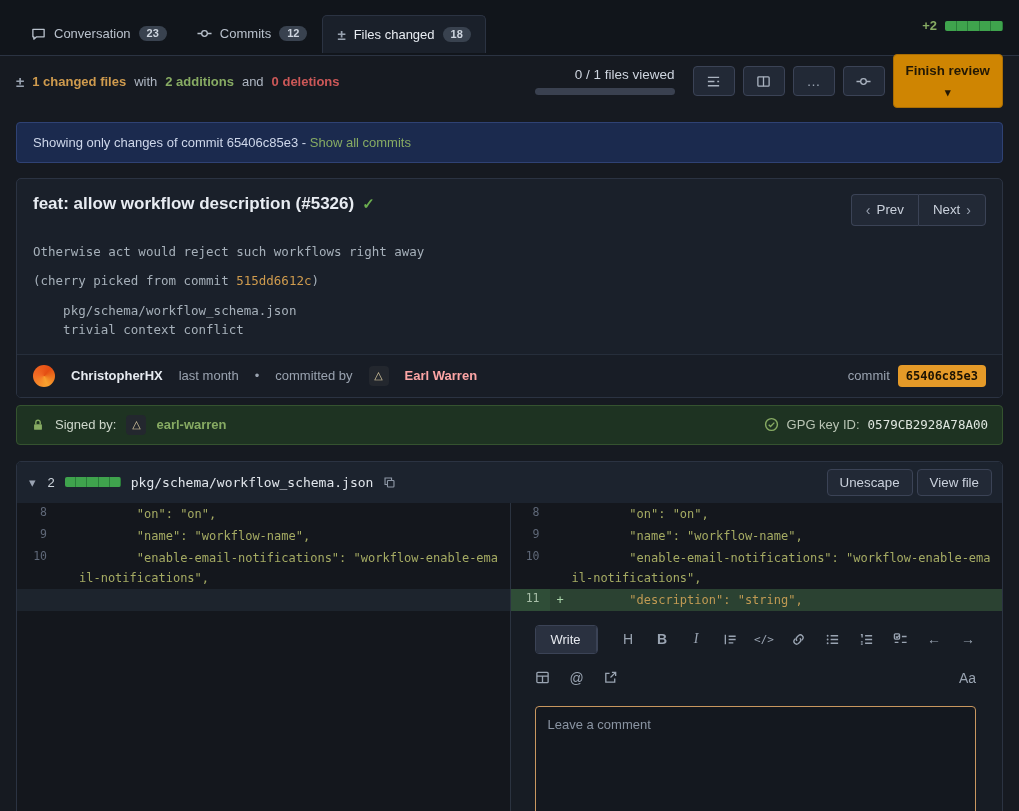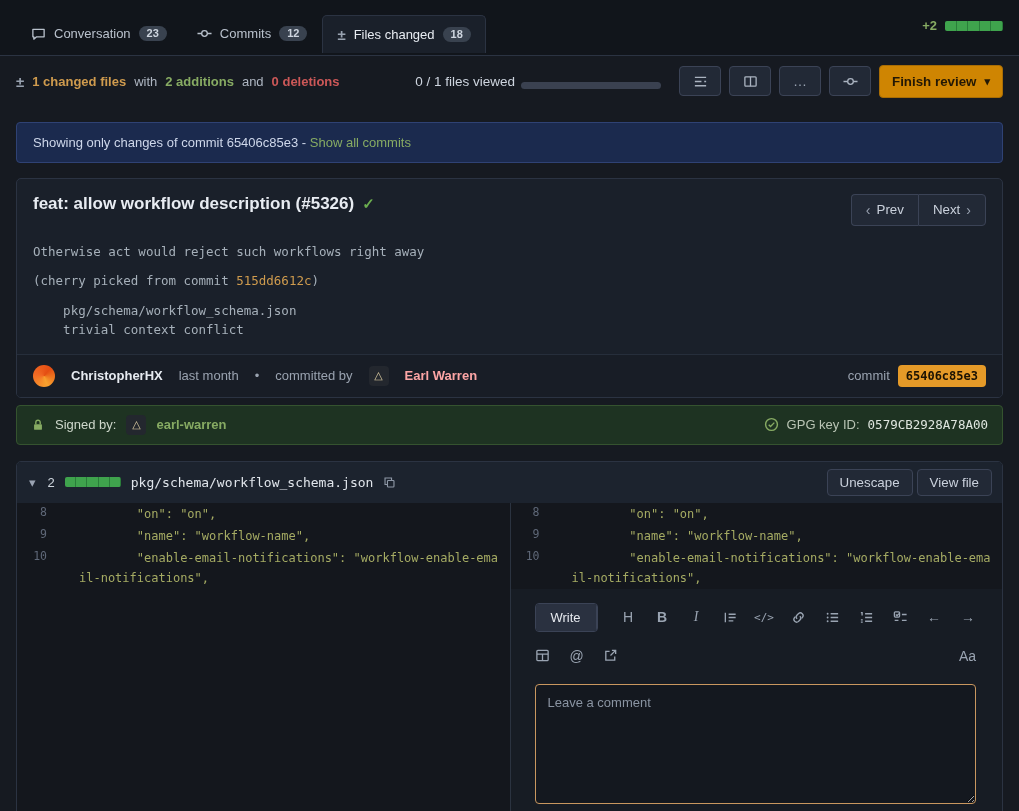--- a/index.html
+++ b/index.html
@@ -40,36 +40,36 @@
     background:repeating-linear-gradient(90deg,#3fa34d 0 10.6px,#2a7d3a 10.6px 11.6px); }
 
   
   .summary-row { display:flex; align-items:center; justify-content:space-between; padding:10px 16px; height:50px; }
   .summary-left { display:flex; align-items:center; gap:8px; color:#aeb6c2; }
   .glyph-icon { color:#98a2b0; font-weight:bold; font-size:15px; }
   .t-orange { color:#cf9b4e; font-weight:bold; }
   .t-green  { color:#87ab63; font-weight:bold; }
   .t-red    { color:#cc5858; font-weight:bold; }
   .summary-right { display:flex; align-items:center; gap:8px; }
-  .viewed { display:flex; flex-direction:row; align-items:flex-end; gap:6px; margin-right:10px; }
+  .viewed { display:flex; flex-direction:column; align-items:flex-end; gap:6px; margin-right:10px; }
   .viewed-label { color:#ced5df; font-size:13.5px; }
   .viewed-bar { width:140px; height:7px; background:#3a4150; border-radius:4px; }
   .icon-btn {
     background:#222936; border:1px solid #3b4356; color:#aab3c0;
     border-radius:4px; height:30px; min-width:42px;
     display:flex; align-items:center; justify-content:center; cursor:pointer; font-size:15px;
   }
   .btn {
     background:#222936; border:1px solid #3b4356; color:#cad1dc;
     border-radius:4px; padding:6px 12px; cursor:pointer; display:inline-flex; align-items:center; gap:6px; line-height:1;
   }
   .btn-finish {
     background:#cf8502; border:1px solid #a96d04; color:#231805;
     font-weight:bold; border-radius:4px; padding:8px 12px; cursor:pointer;
-    display:flex; align-items:center; gap:8px;
+    display:flex; align-items:center; gap:8px;flex-direction:column;
   }
   .caret { font-size:11px; }
 
   
   .banner {
     margin:16px 16px 0 16px; background:#1b2a4e; border:1px solid #2f4274;
     border-radius:4px; padding:12px 16px; color:#ced7ea;
   }
   .banner a, .link-green { color:#87ab63; text-decoration:none; cursor:pointer; }
 
@@ -357,20 +357,26 @@
     <div class="code str">        "name": "workflow-name",</div>
     <div class="lnum right-half-border">9</div>
     <div class="code str">        "name": "workflow-name",</div>
   </div>
   <div class="diff-row">
     <div class="lnum">10</div>
     <div class="code str">        "enable-email-notifications": "workflow-enable-email-notifications",</div>
     <div class="lnum right-half-border">10</div>
     <div class="code str">        "enable-email-notifications": "workflow-enable-email-notifications",</div>
   </div>
+  <div class="diff-row row-add">
+    <div class="lnum cell-left"></div>
+    <div class="code cell-left"></div>
+    <div class="lnum rnum-add right-half-border">11</div>
+    <div class="code code-add"><span class="marker">+</span><span>        "description": "string",</span></div>
+  </div>
 
   <div class="bottom-row">
     <div class="empty-left"></div>
     <div class="comment-pane">
       <div class="md-row1">
         <div class="seg-group">
           <span class="seg active">Write</span>
           <span class="seg">Preview</span>
         </div>
         <span class="mk-icon">H</span>

